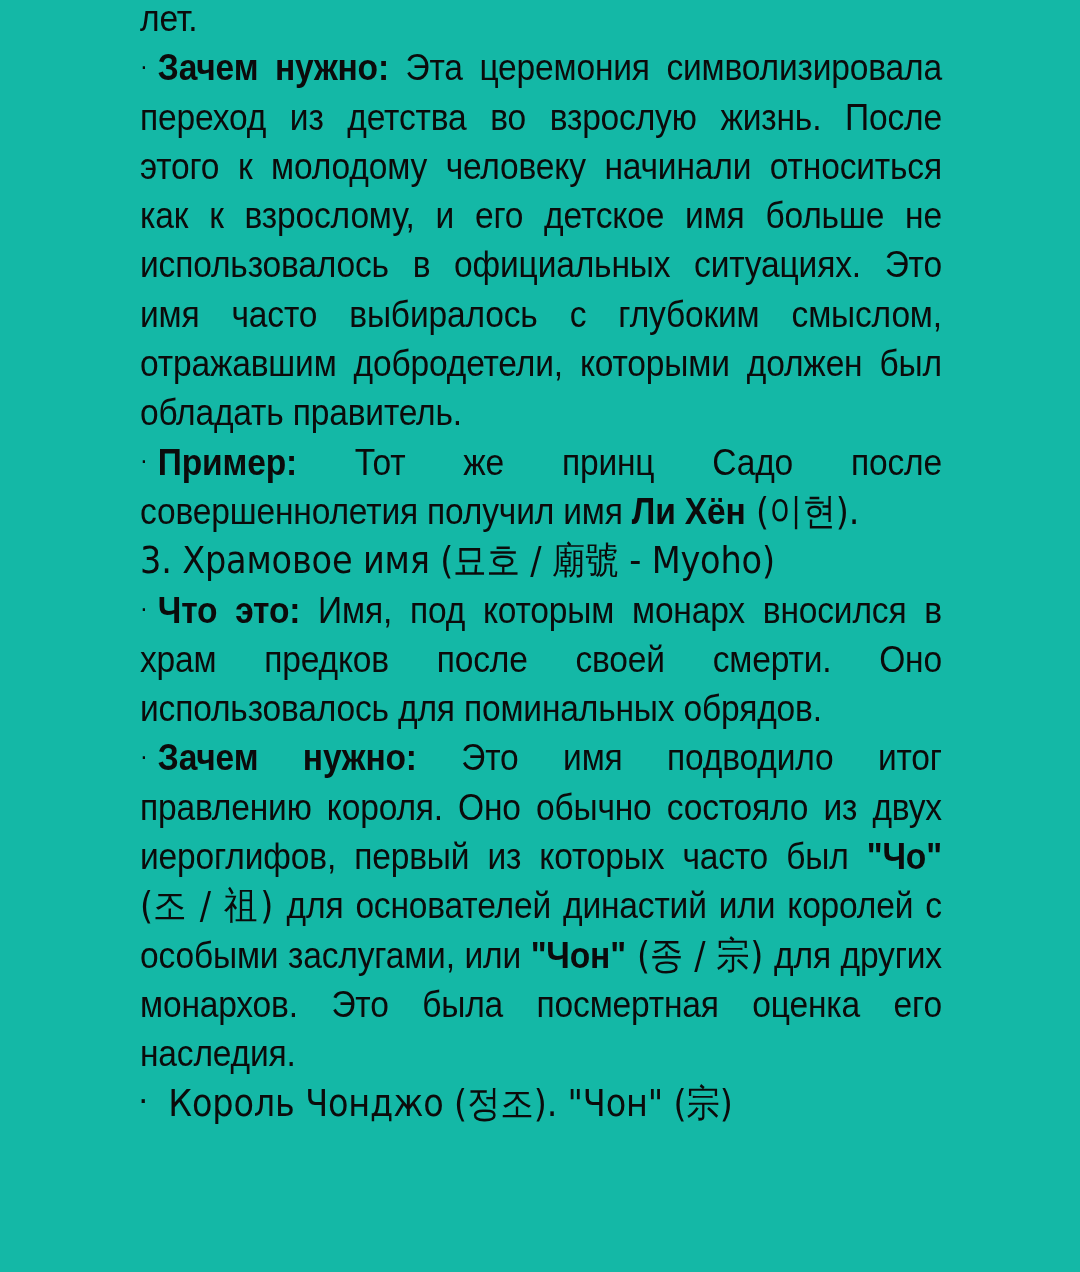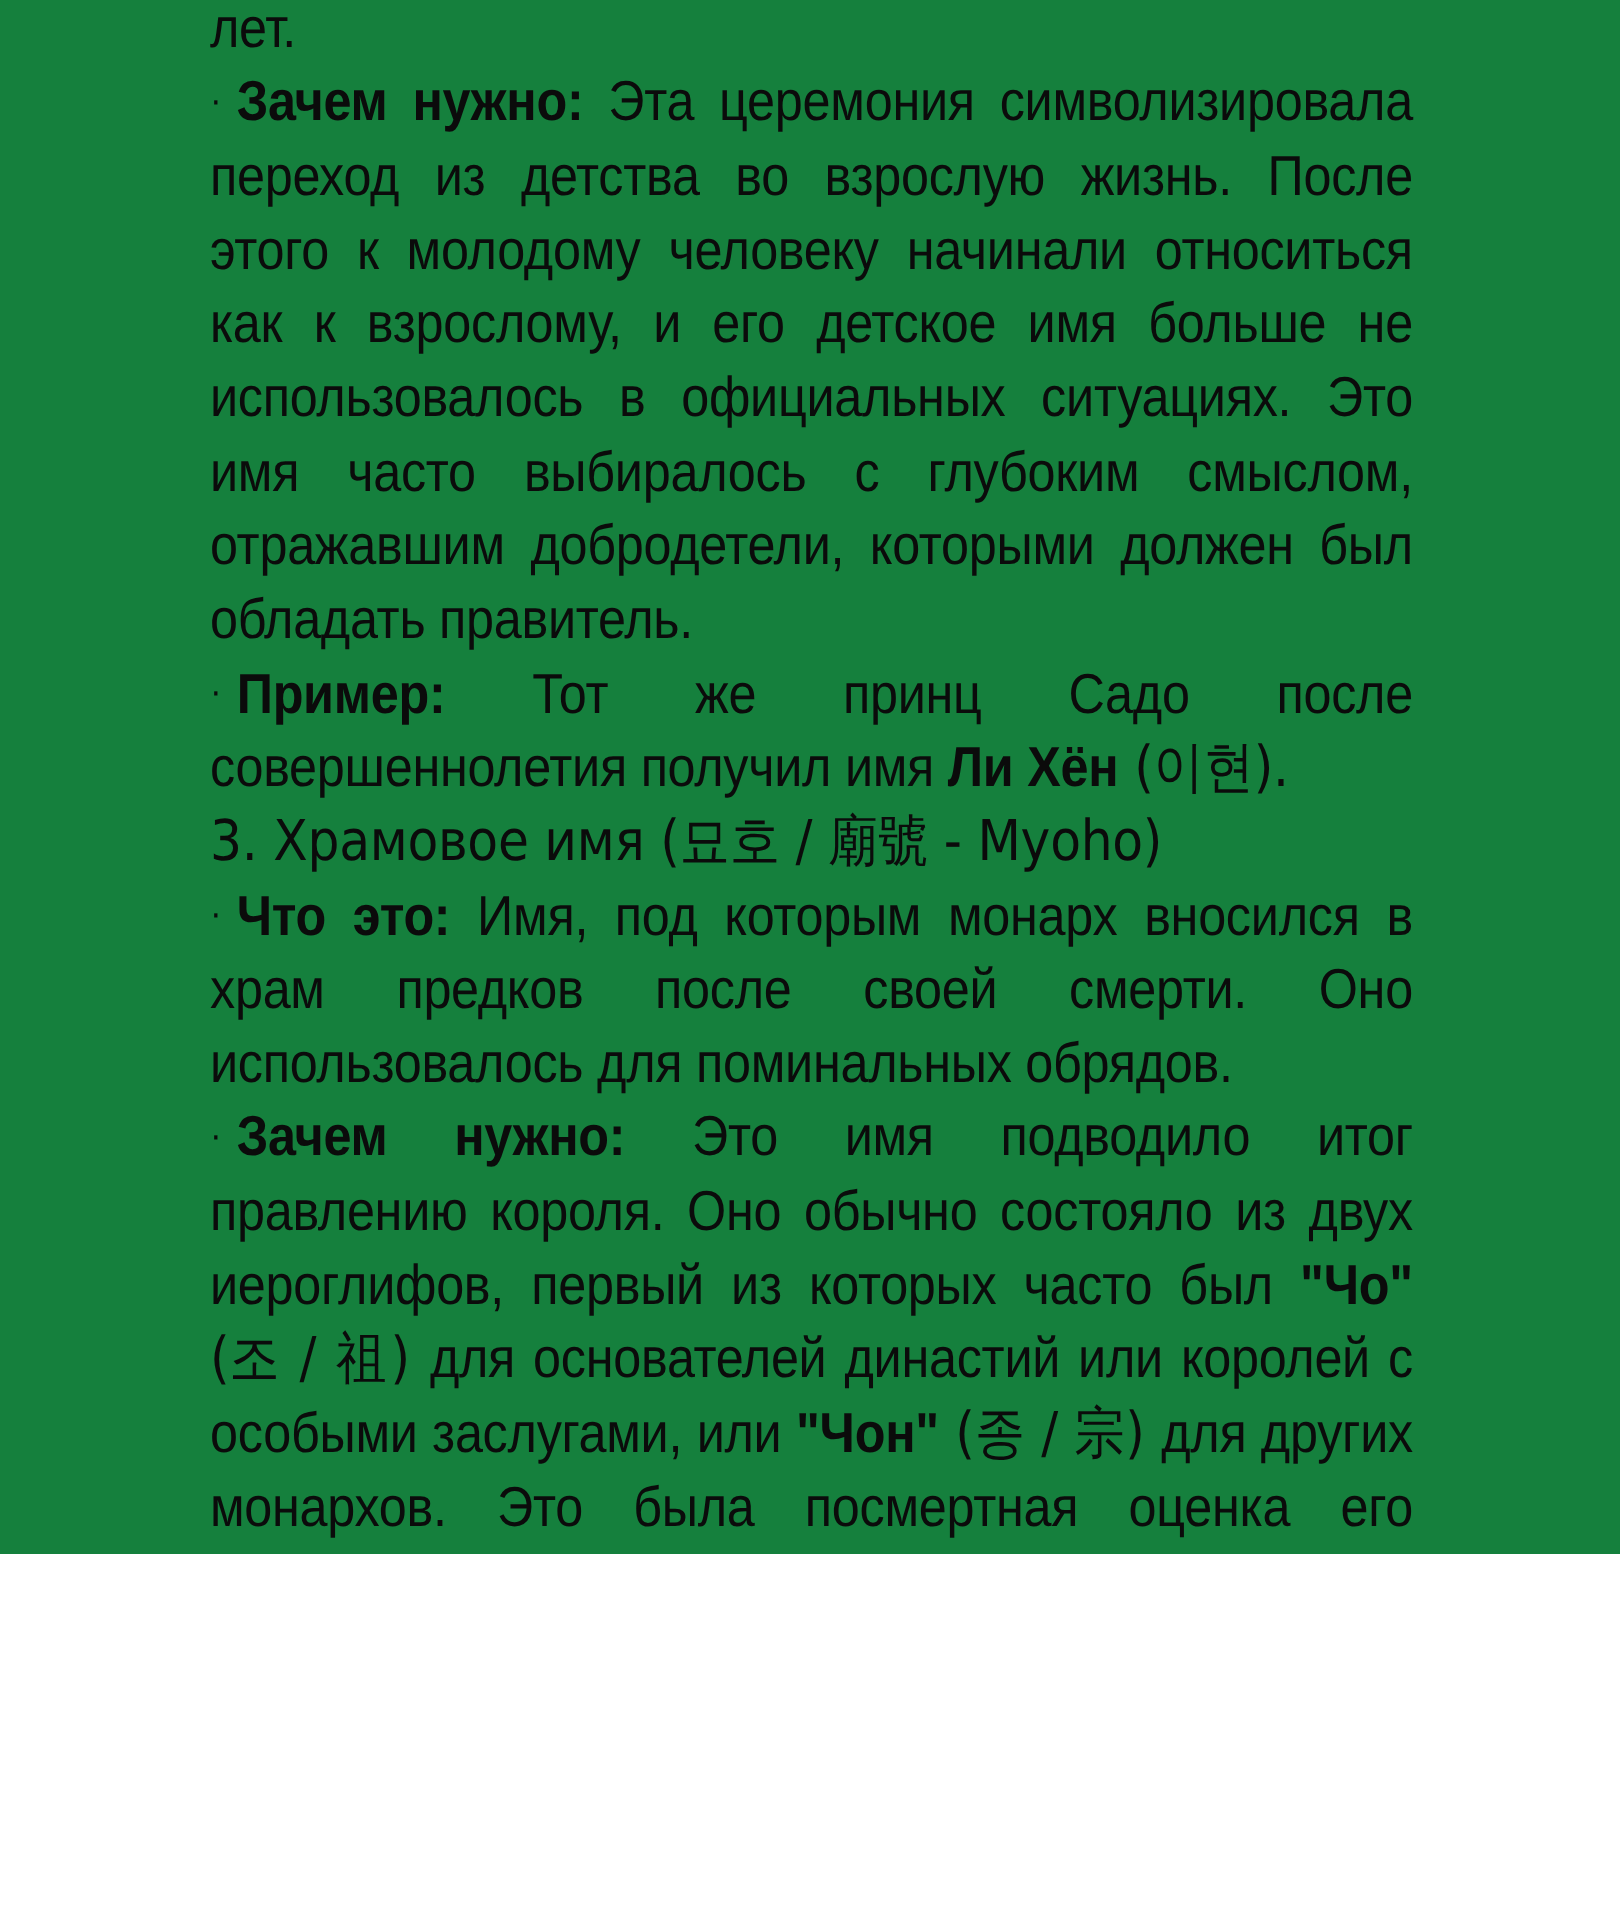--- a/index.html
+++ b/index.html
@@ -14,22 +14,22 @@
     font-family: "Liberation Sans", "DejaVu Sans", sans-serif;
     color: #0b0b0b;
     -webkit-font-smoothing: antialiased;
   }
 
   #page {
     position: absolute;
     left: 0;
     top: 0;
     width: 1080px;
-    height: 1036px;
-    background: #15803d;
+    height: 1272px;
+    background: #14b8a6;
     overflow: hidden;
   }
 
   #column {
     position: absolute;
     left: 140px;
     top: -6px;
     width: 802px;
     font-size: 37.5px;
     line-height: 49.3px;

